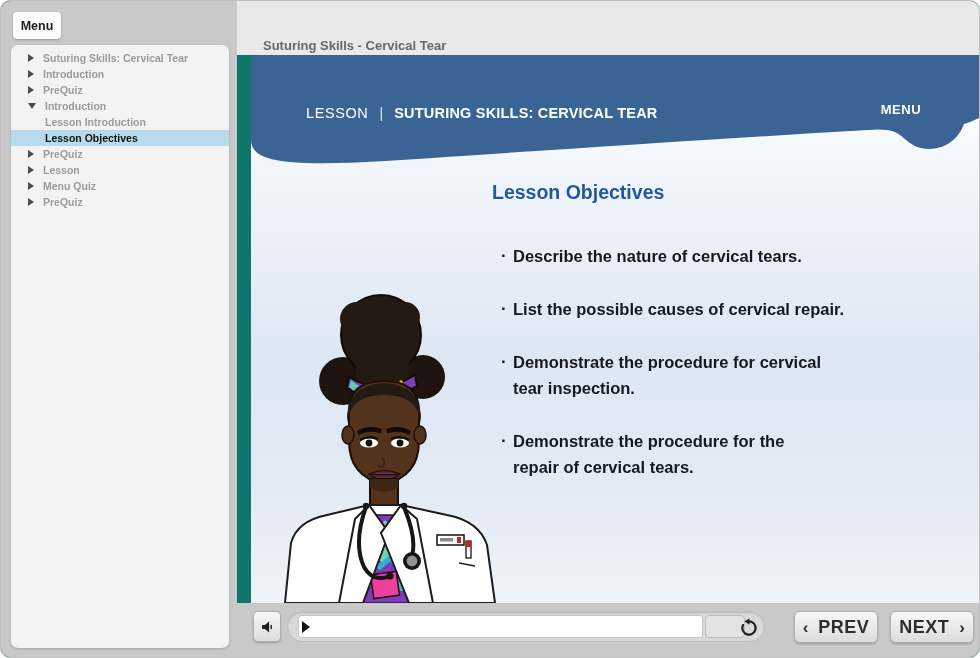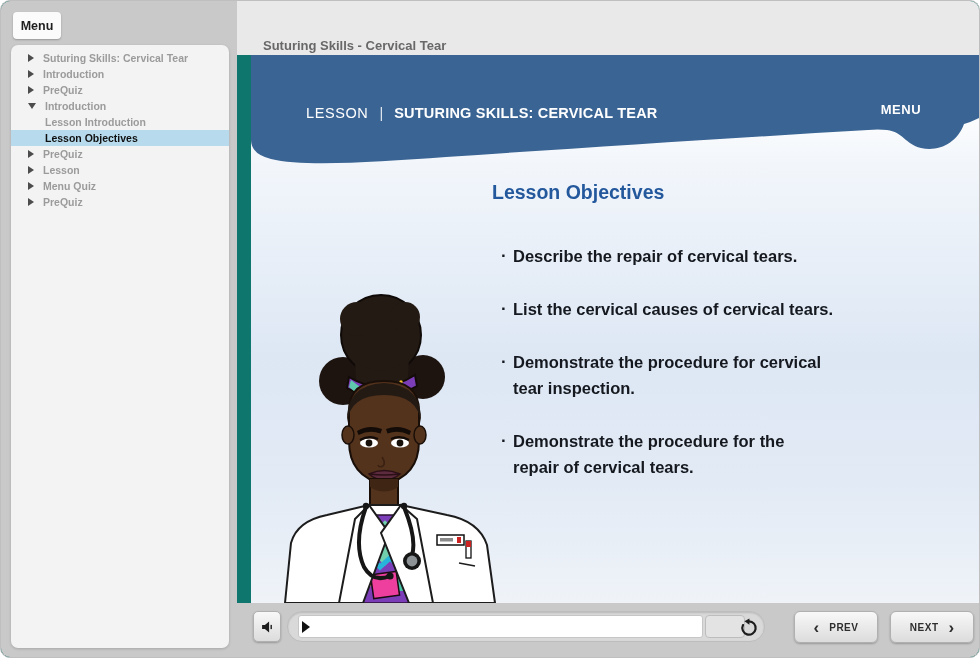--- a/index.html
+++ b/index.html
@@ -59,21 +59,21 @@
   .track{position:absolute;left:10px;top:3px;width:405px;height:23px;background:#ffffff;
          border:1px solid #c6c6c6;border-radius:3px;}
   .marker{position:absolute;left:3px;top:5px;width:0;height:0;border-style:solid;
           border-width:6px 0 6px 8px;border-color:transparent transparent transparent #111;}
   .handle{position:absolute;left:417px;top:3px;width:40px;height:23px;background:#e3e3e3;
           border:1px solid #bdbdbd;border-radius:4px;cursor:grab;}
   .replay{position:absolute;right:3px;top:3px;width:25px;height:25px;background:none;border:none;
           cursor:pointer;display:flex;align-items:center;justify-content:center;padding:0;}
   .prev{position:absolute;left:557px;top:8px;width:84px;height:32px;gap:10px;}
   .next{position:absolute;left:653px;top:8px;width:84px;height:32px;gap:10px;}
-  .pbtn .plabel{font-size:10px;font-weight:bold;color:#2e2e2e;letter-spacing:.5px;}
+  .pbtn .plabel{font-size:18px;font-weight:bold;color:#2e2e2e;letter-spacing:.5px;}
   .pbtn .chev{font-size:17px;font-weight:bold;color:#2e2e2e;line-height:1;}
 </style>
 </head>
 <body>
 
 <div class="app">
 
   <div class="sidebar">
     <div class="menu-tab">
       <span>Menu</span>
@@ -135,25 +135,25 @@
         <span class="banner-sep">|</span>
         <span class="banner-title">SUTURING SKILLS: CERVICAL TEAR</span>
       </div>
       <div class="banner-menu">MENU</div>
 
       <h1 class="slide-heading">Lesson Objectives</h1>
 
       <ul class="bullets">
         <li>
           <span class="dot">·</span>
-          <span class="btext">Describe the repair of cervical tears.</span>
-        </li>
-        <li>
-          <span class="dot">·</span>
-          <span class="btext">List the cervical causes of cervical tears.</span>
+          <span class="btext">Describe the nature of cervical tears.</span>
+        </li>
+        <li>
+          <span class="dot">·</span>
+          <span class="btext">List the possible causes of cervical repair.</span>
         </li>
         <li>
           <span class="dot">·</span>
           <span class="btext">Demonstrate the procedure for cervical
 tear inspection.</span>
         </li>
         <li>
           <span class="dot">·</span>
           <span class="btext">Demonstrate the procedure for the
 repair of cervical tears.</span>

